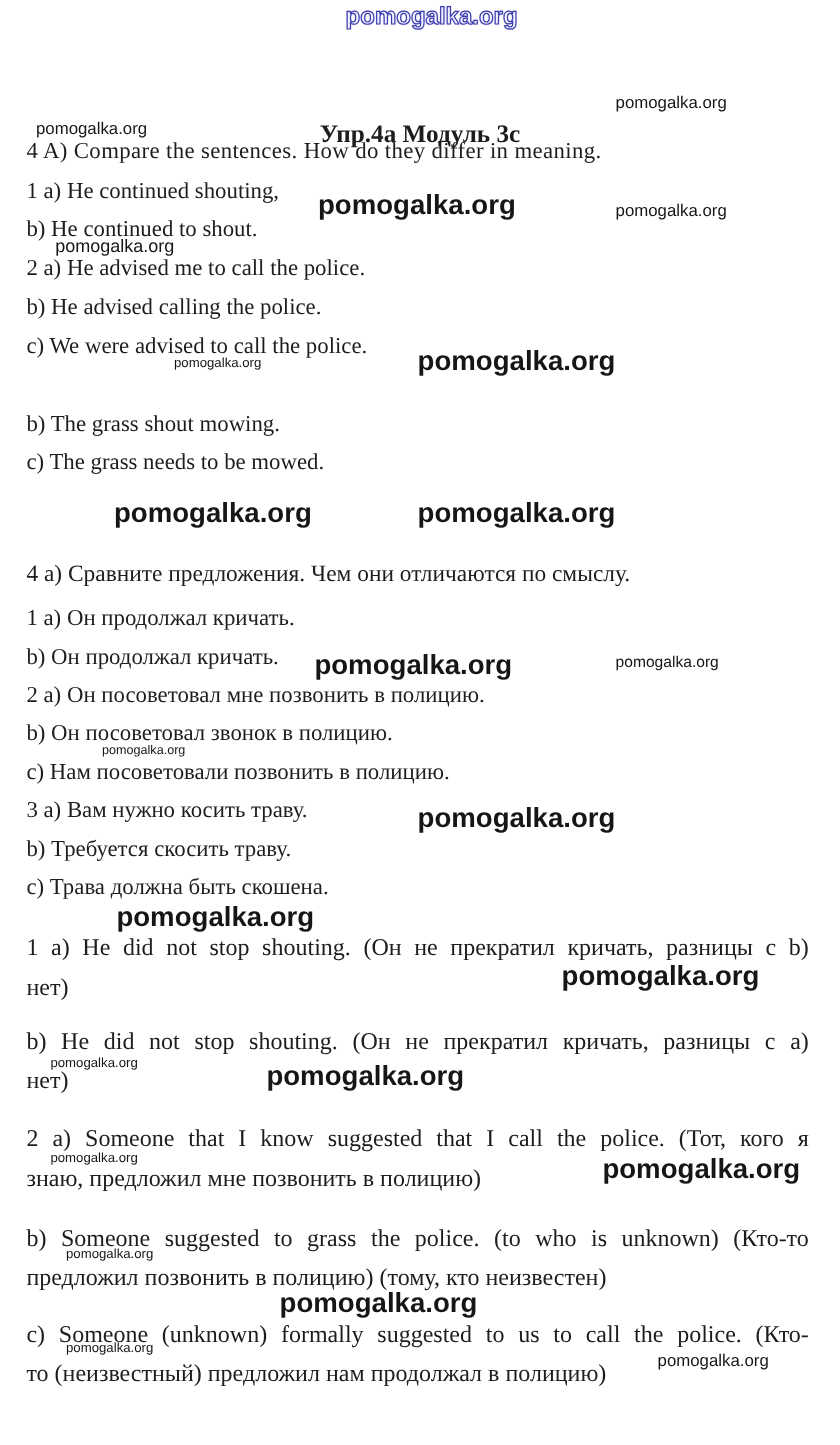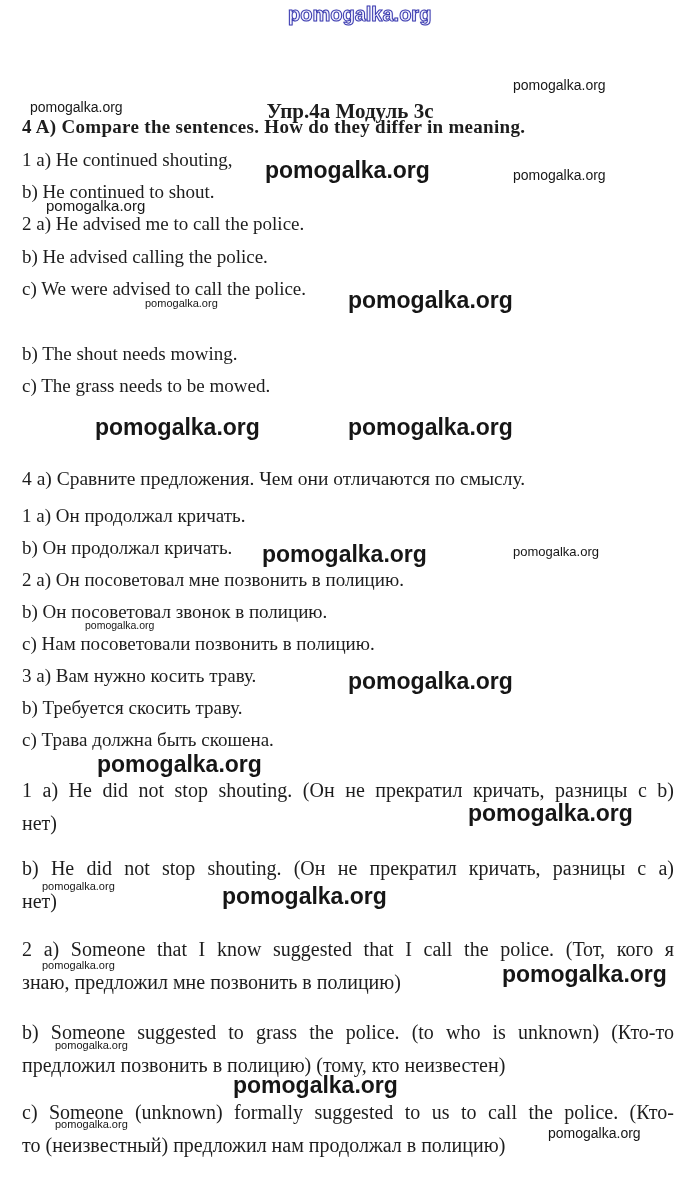--- a/index.html
+++ b/index.html
@@ -25,21 +25,21 @@
     text-align:justify;
     text-align-last:justify;
     white-space:normal;
   }
   #title {
     position:absolute; top:56px; left:0; width:700px;
     text-align:center; font-weight:bold; font-size:21px;
     font-family:"Liberation Serif", serif;
     margin-top:43px;
   }
-  .h-en { top:115px; font-weight:bold; font-size:19px; letter-spacing:0.3px; }
+  .h-en { top:115px; font-weight:normal; font-size:19px; letter-spacing:0.3px; }
   .h-ru { top:467px; font-weight:normal; font-size:19.5px; }
   .wm {
     position:absolute;
     font-family:"Liberation Sans", sans-serif;
     color:#161616;
     white-space:nowrap;
   }
   .wm-lg { font-size:23px; font-weight:bold; }
   .wm-md { font-size:14px; font-weight:normal; }
   .wm-sm { font-size:11px; font-weight:normal; }
@@ -81,21 +81,21 @@
 <div id="page">
 
   <div id="title">Упр.4а Модуль 3с</div>
 
   <div class="line h-en">4 A) Compare the sentences. How do they differ in meaning.</div>
   <div class="line" style="top:148px">1 a) He continued shouting,</div>
   <div class="line" style="top:180px">b) He continued to shout.</div>
   <div class="line" style="top:212px">2 a) He advised me to call the police.</div>
   <div class="line" style="top:245px">b) He advised calling the police.</div>
   <div class="line" style="top:277px">c) We were advised to call the police.</div>
-  <div class="line" style="top:342px">b) The shout needs mowing.</div>
+  <div class="line" style="top:342px">b) The grass shout mowing.</div>
   <div class="line" style="top:374px">c) The grass needs to be mowed.</div>
 
   <div class="line h-ru">4 а) Сравните предложения. Чем они отличаются по смыслу.</div>
   <div class="line" style="top:504px">1 а) Он продолжал кричать.</div>
   <div class="line" style="top:536px">b) Он продолжал кричать.</div>
   <div class="line" style="top:568px">2 а) Он посоветовал мне позвонить в полицию.</div>
   <div class="line" style="top:600px">b) Он посоветовал звонок в полицию.</div>
   <div class="line" style="top:632px">c) Нам посоветовали позвонить в полицию.</div>
   <div class="line" style="top:664px">3 а) Вам нужно косить траву.</div>
   <div class="line" style="top:728px">c) Трава должна быть скошена.</div>

